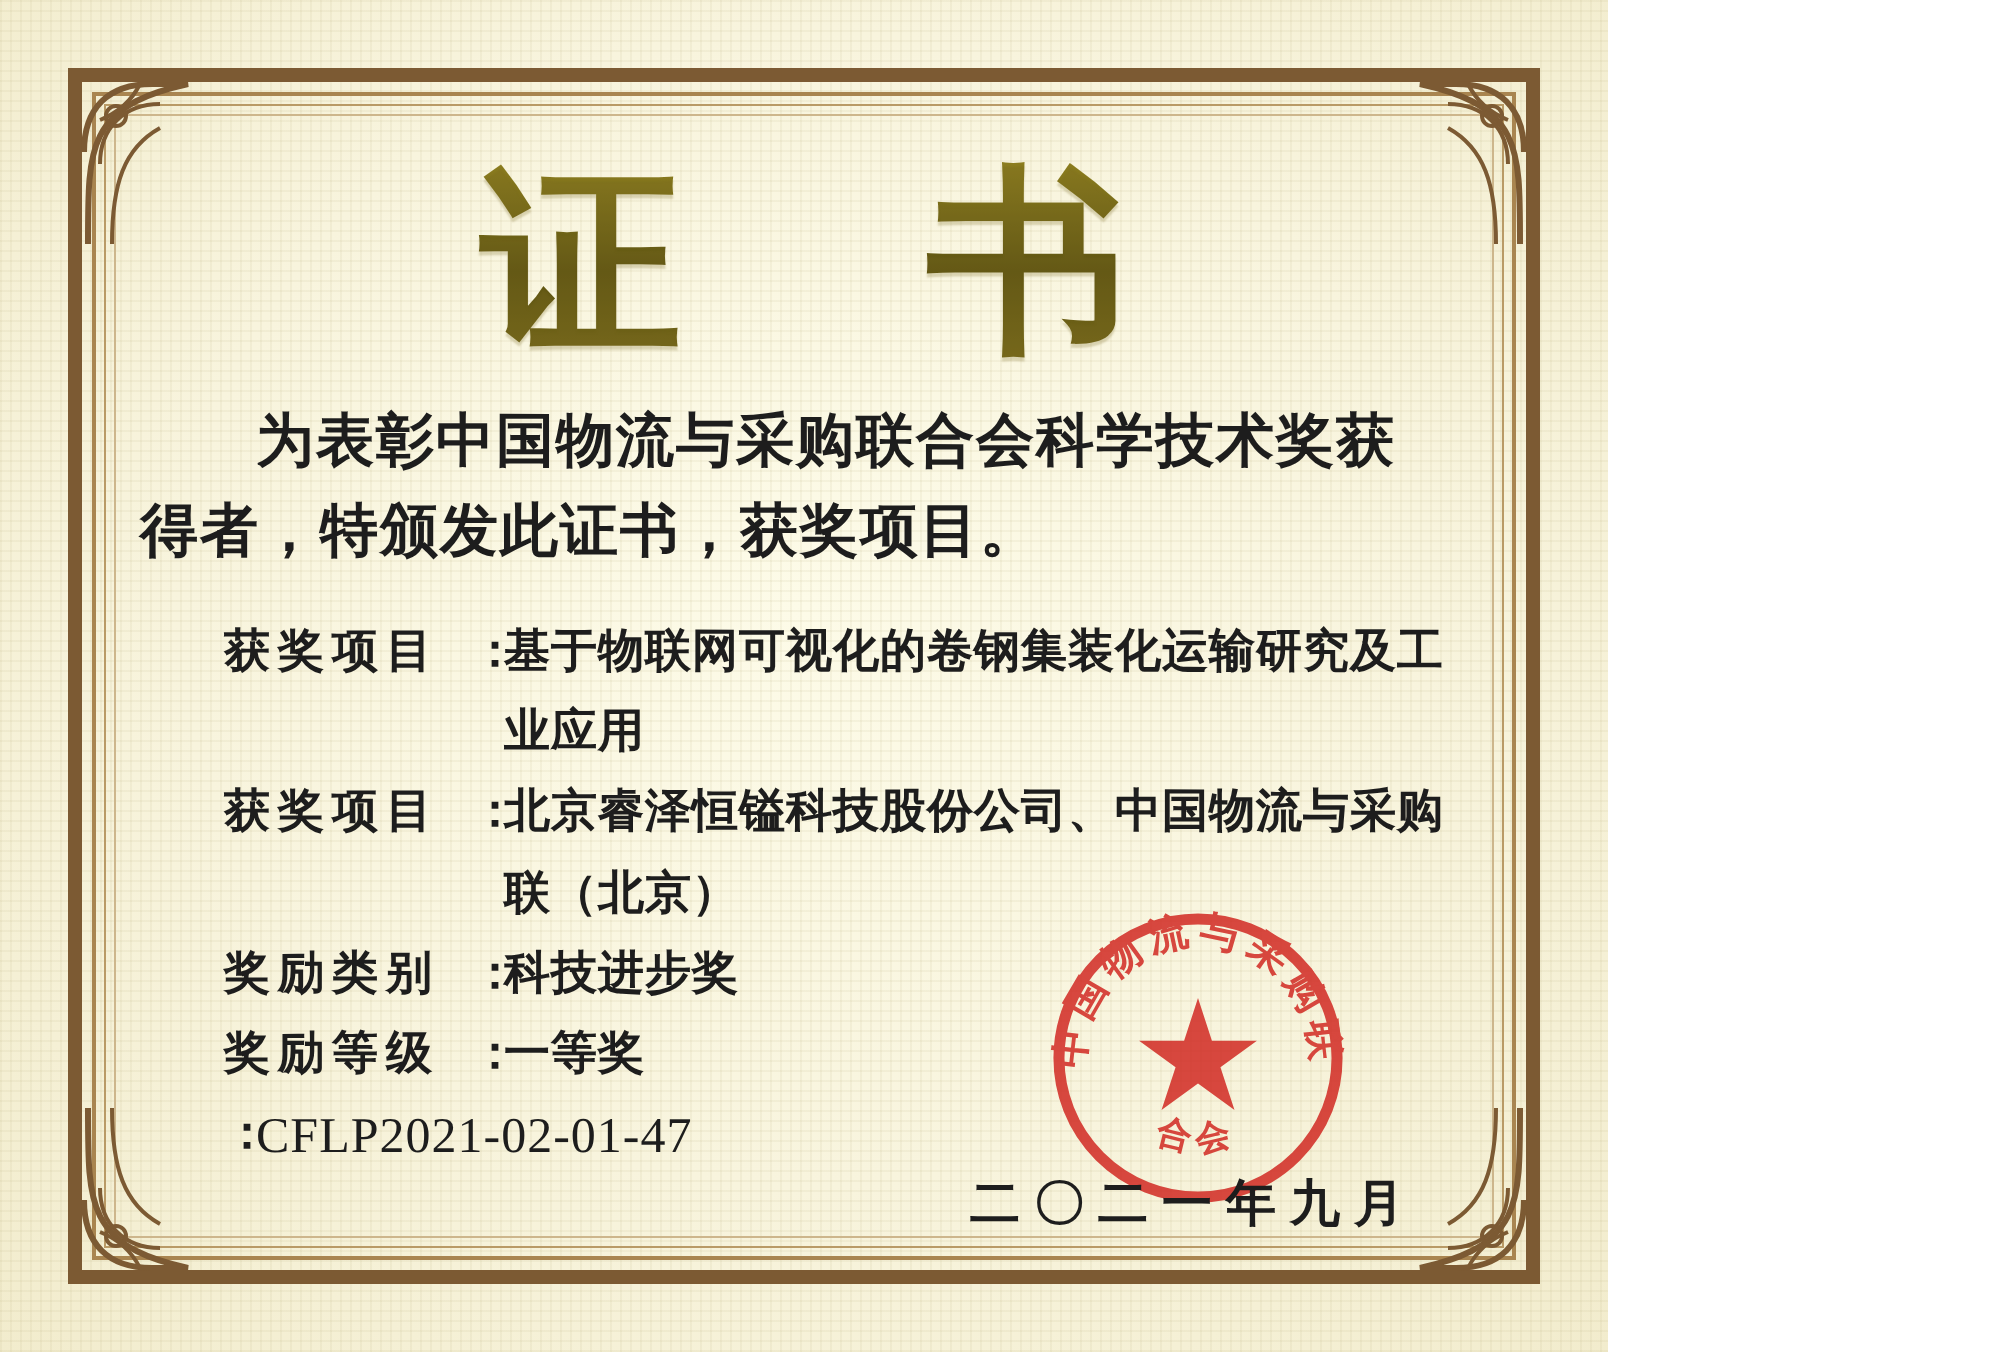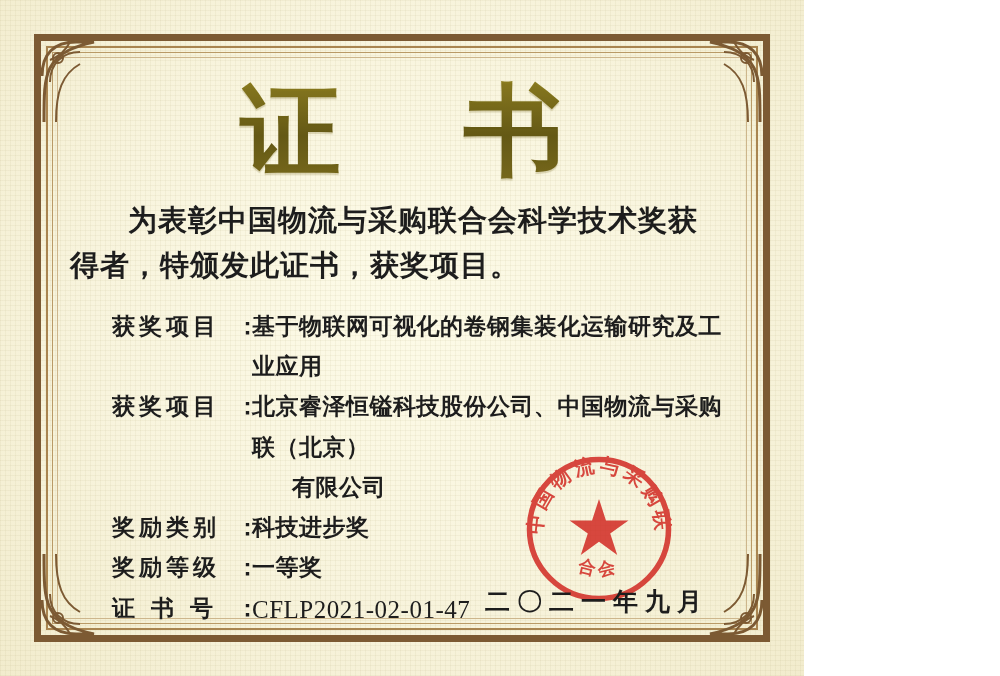--- a/index.html
+++ b/index.html
@@ -212,38 +212,34 @@
         <span class="field-label">获奖项目</span>
         <span class="field-colon">：</span>
         <span class="field-value">基于物联网可视化的卷钢集装化运输研究及工业应用</span>
       </div>
 
       <div class="field-row">
         <span class="field-label">获奖项目</span>
         <span class="field-colon">：</span>
         <span class="field-value">北京睿泽恒镒科技股份公司、中国物流与采购联（北京）</span>
       </div>
-      <div class="field-row continuation">
-        <span class="field-value cont">有限公司</span>
-      </div>
 
       <div class="field-row">
         <span class="field-label">奖励类别</span>
         <span class="field-colon">：</span>
         <span class="field-value">科技进步奖</span>
       </div>
 
       <div class="field-row">
         <span class="field-label">奖励等级</span>
         <span class="field-colon">：</span>
         <span class="field-value">一等奖</span>
       </div>
 
       <div class="field-row">
-        <span class="field-label">证 书 号</span>
         <span class="field-colon">：</span>
         <span class="field-value serial">CFLP2021-02-01-47</span>
       </div>
 
     </div>
   </div>
 
   <div class="seal">
     <svg viewBox="0 0 200 200">
       <defs>

